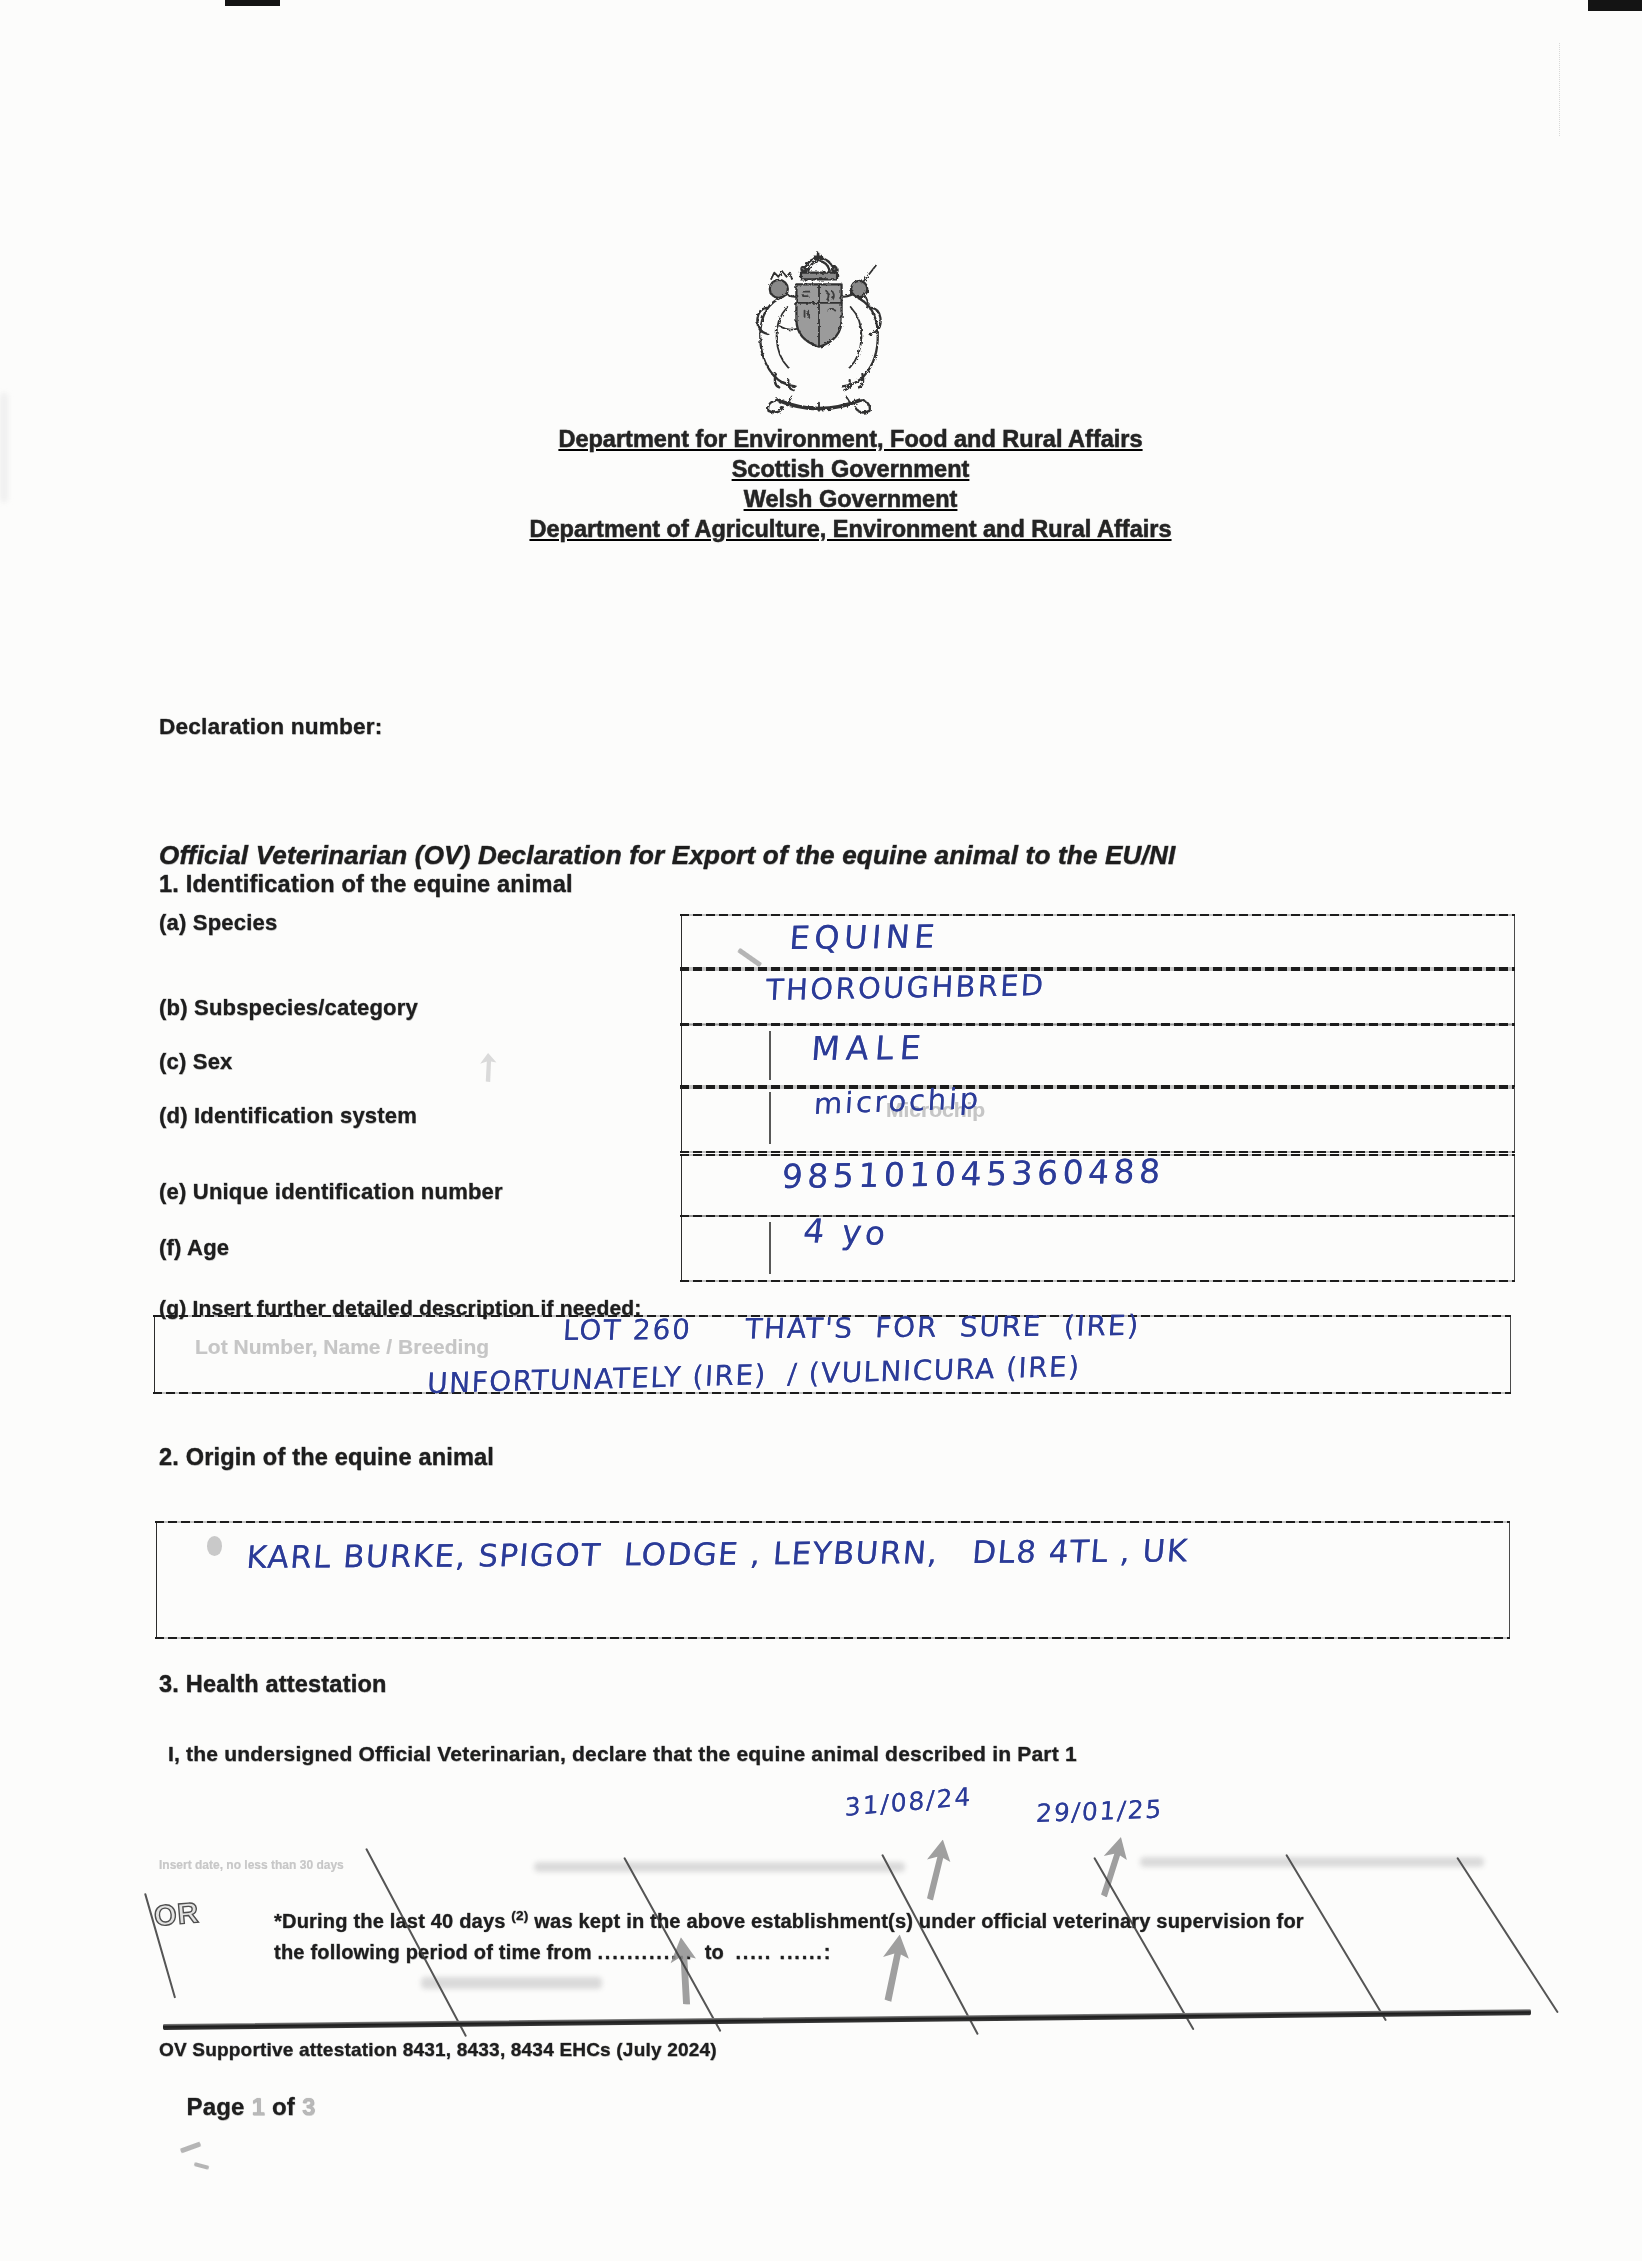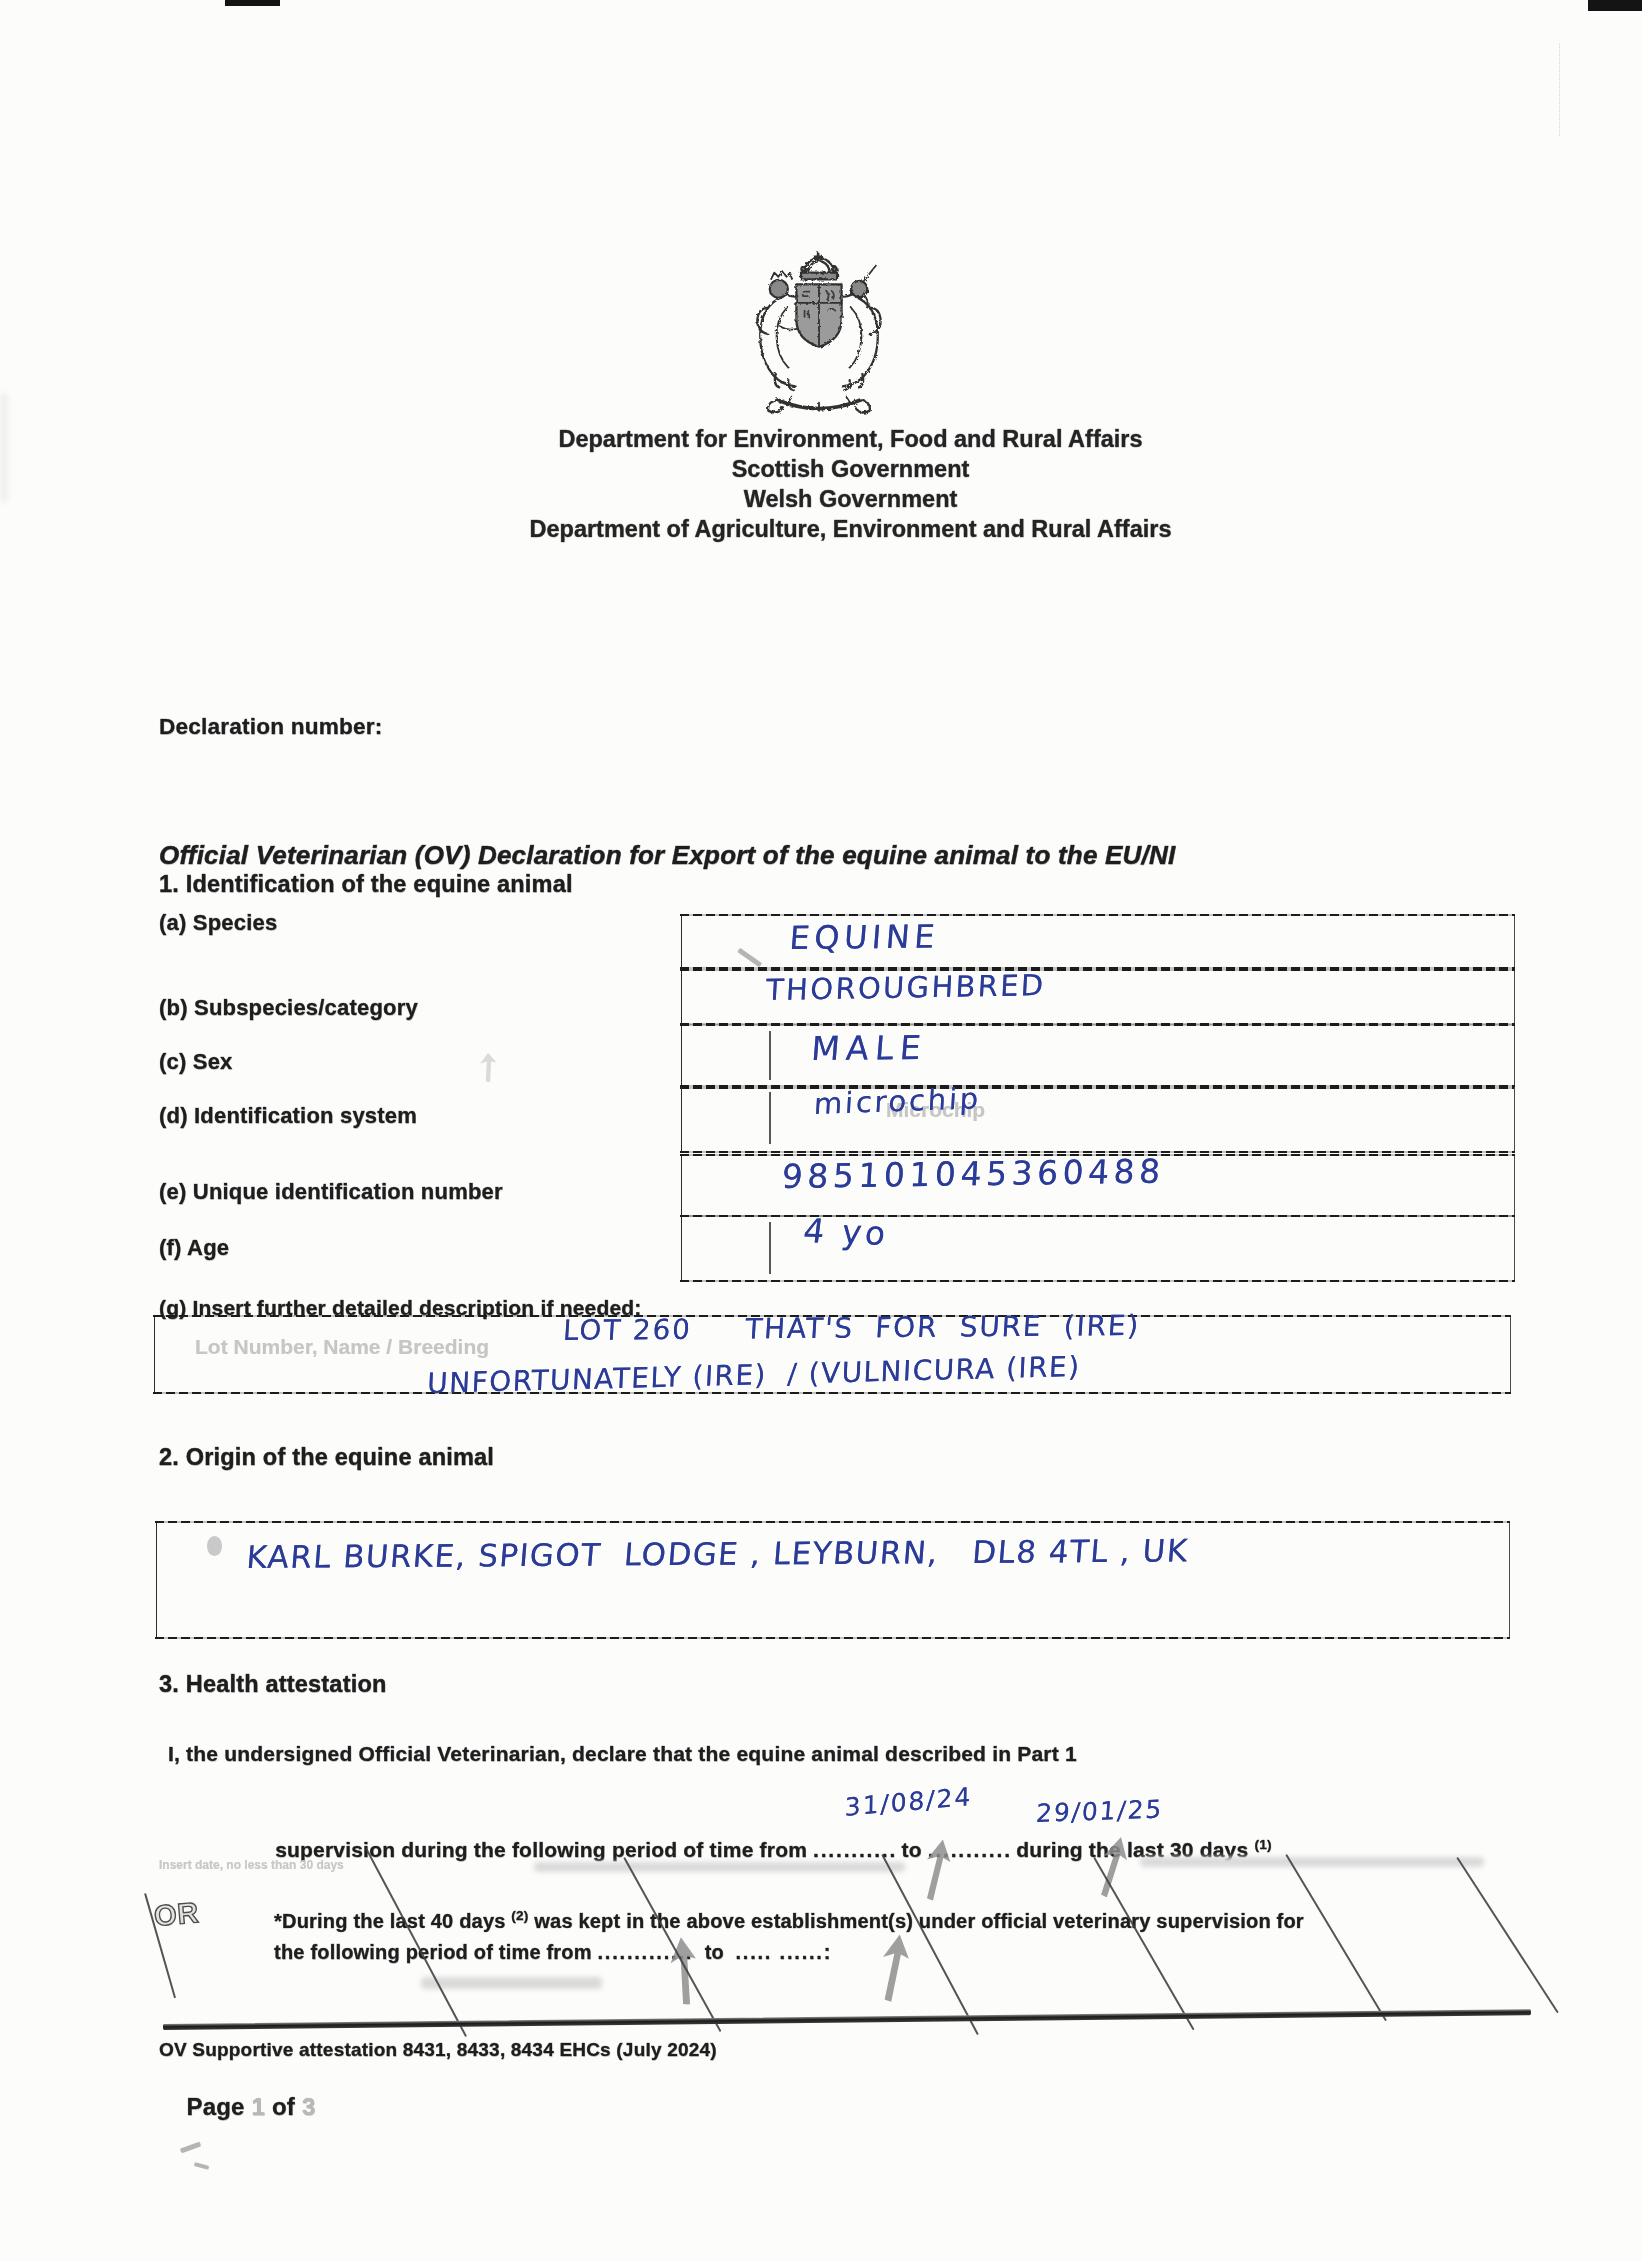--- a/index.html
+++ b/index.html
@@ -16,21 +16,21 @@
     text-shadow:0 0 0.9px rgba(70,70,70,.35), 0.5px 0.5px 0 rgba(90,90,90,.25);
     letter-spacing:0.2px;
   }
   .h-big{font-size:26px;-webkit-text-stroke:0.6px rgba(20,20,20,.6);}
   .h-sec{font-size:23.5px;-webkit-text-stroke:0.5px rgba(20,20,20,.6);}
   .lbl{font-size:22px;}
   .body-t{font-size:21px;}
   .body-s{font-size:20px;}
   .sup{font-size:13.6px;vertical-align:super;}
   .dots{letter-spacing:1.8px;}
-  .centerwrap{position:absolute;left:172px;width:1357px;text-align:center;}
+  .centerwrap{position:absolute;left:172px;width:1357px;text-align:center;text-decoration:underline;}
   .agency{position:relative;font-size:23.5px;line-height:30px;font-weight:bold;color:#242424;
     -webkit-text-stroke:0.5px rgba(30,30,30,.55);
     text-shadow:0 0 1.4px rgba(80,80,80,.4);white-space:pre;}
   
   .hand{
     position:absolute;color:#2b3b98;font-family:"DejaVu Sans", sans-serif;
     white-space:pre;transform-origin:left top;
     text-shadow:0 0 0.5px rgba(43,59,152,.8);
   }
   
@@ -168,23 +168,20 @@
   <div class="hand" style="left:564px;top:1314px;font-size:28px;letter-spacing:1.8px;transform:skewX(-4deg) rotate(-.5deg);">LOT 260     THAT'S  FOR  SURE  (IRE)</div>
   <div class="hand" style="left:428px;top:1367px;font-size:28px;letter-spacing:1.4px;transform:skewX(-4deg) rotate(-1.5deg);">UNFORTUNATELY (IRE)  / (VULNICURA (IRE)</div>
 
   <div class="print h-sec" style="left:159px;top:1444px;">2. Origin of the equine animal</div>
   <div class="scanbox" style="left:156px;top:1523px;width:1354px;height:114px;"></div>
   <div class="scribble" style="left:207px;top:1536px;width:15.4px;height:20px;border-radius:50%;background:#c9c9c9;"></div>
   <div class="hand" style="left:248px;top:1539px;font-size:31px;letter-spacing:1.4px;transform:skewX(-5deg) rotate(-.4deg);">KARL BURKE, SPIGOT  LODGE , LEYBURN,   DL8 4TL , UK</div>
 
   <div class="print h-sec" style="left:159px;top:1671px;">3. Health attestation</div>
   <div class="print body-t" style="left:168px;top:1742px;">I, the undersigned Official Veterinarian, declare that the equine animal described in Part 1</div>
-  <div class="print body-t" style="left:251px;top:1813px;">
-    <span>supervision during the following period of time from </span><span class="dots">..........</span><span>. to </span><span class="dots">..........</span><span>. during the last 30 days </span><span class="sup">(1)</span>
-  </div>
   <div class="hand" style="left:845px;top:1793px;font-size:25px;letter-spacing:1.8px;transform:skewX(-6deg) rotate(-5deg);">31/08/24</div>
   <div class="hand" style="left:1037px;top:1799px;font-size:25px;letter-spacing:1.8px;transform:skewX(-6deg) rotate(-2deg);">29/01/25</div>
 
   <div class="scan-arrow" style="left:922px;top:1839px;width:30px;height:62px;transform:rotate(12deg);"></div>
   <div class="scan-arrow" style="left:1098px;top:1836px;width:30px;height:62px;transform:rotate(16deg);"></div>
 
   <div class="ghost" style="left:159px;top:1858px;font-size:12px;color:#c8c8c8;">Insert date, no less than 30 days</div>
   <div class="smudge" style="left:534px;top:1862px;width:371px;height:10px;"></div>
   <div class="smudge" style="left:1140px;top:1857px;width:344px;height:10px;"></div>
 

